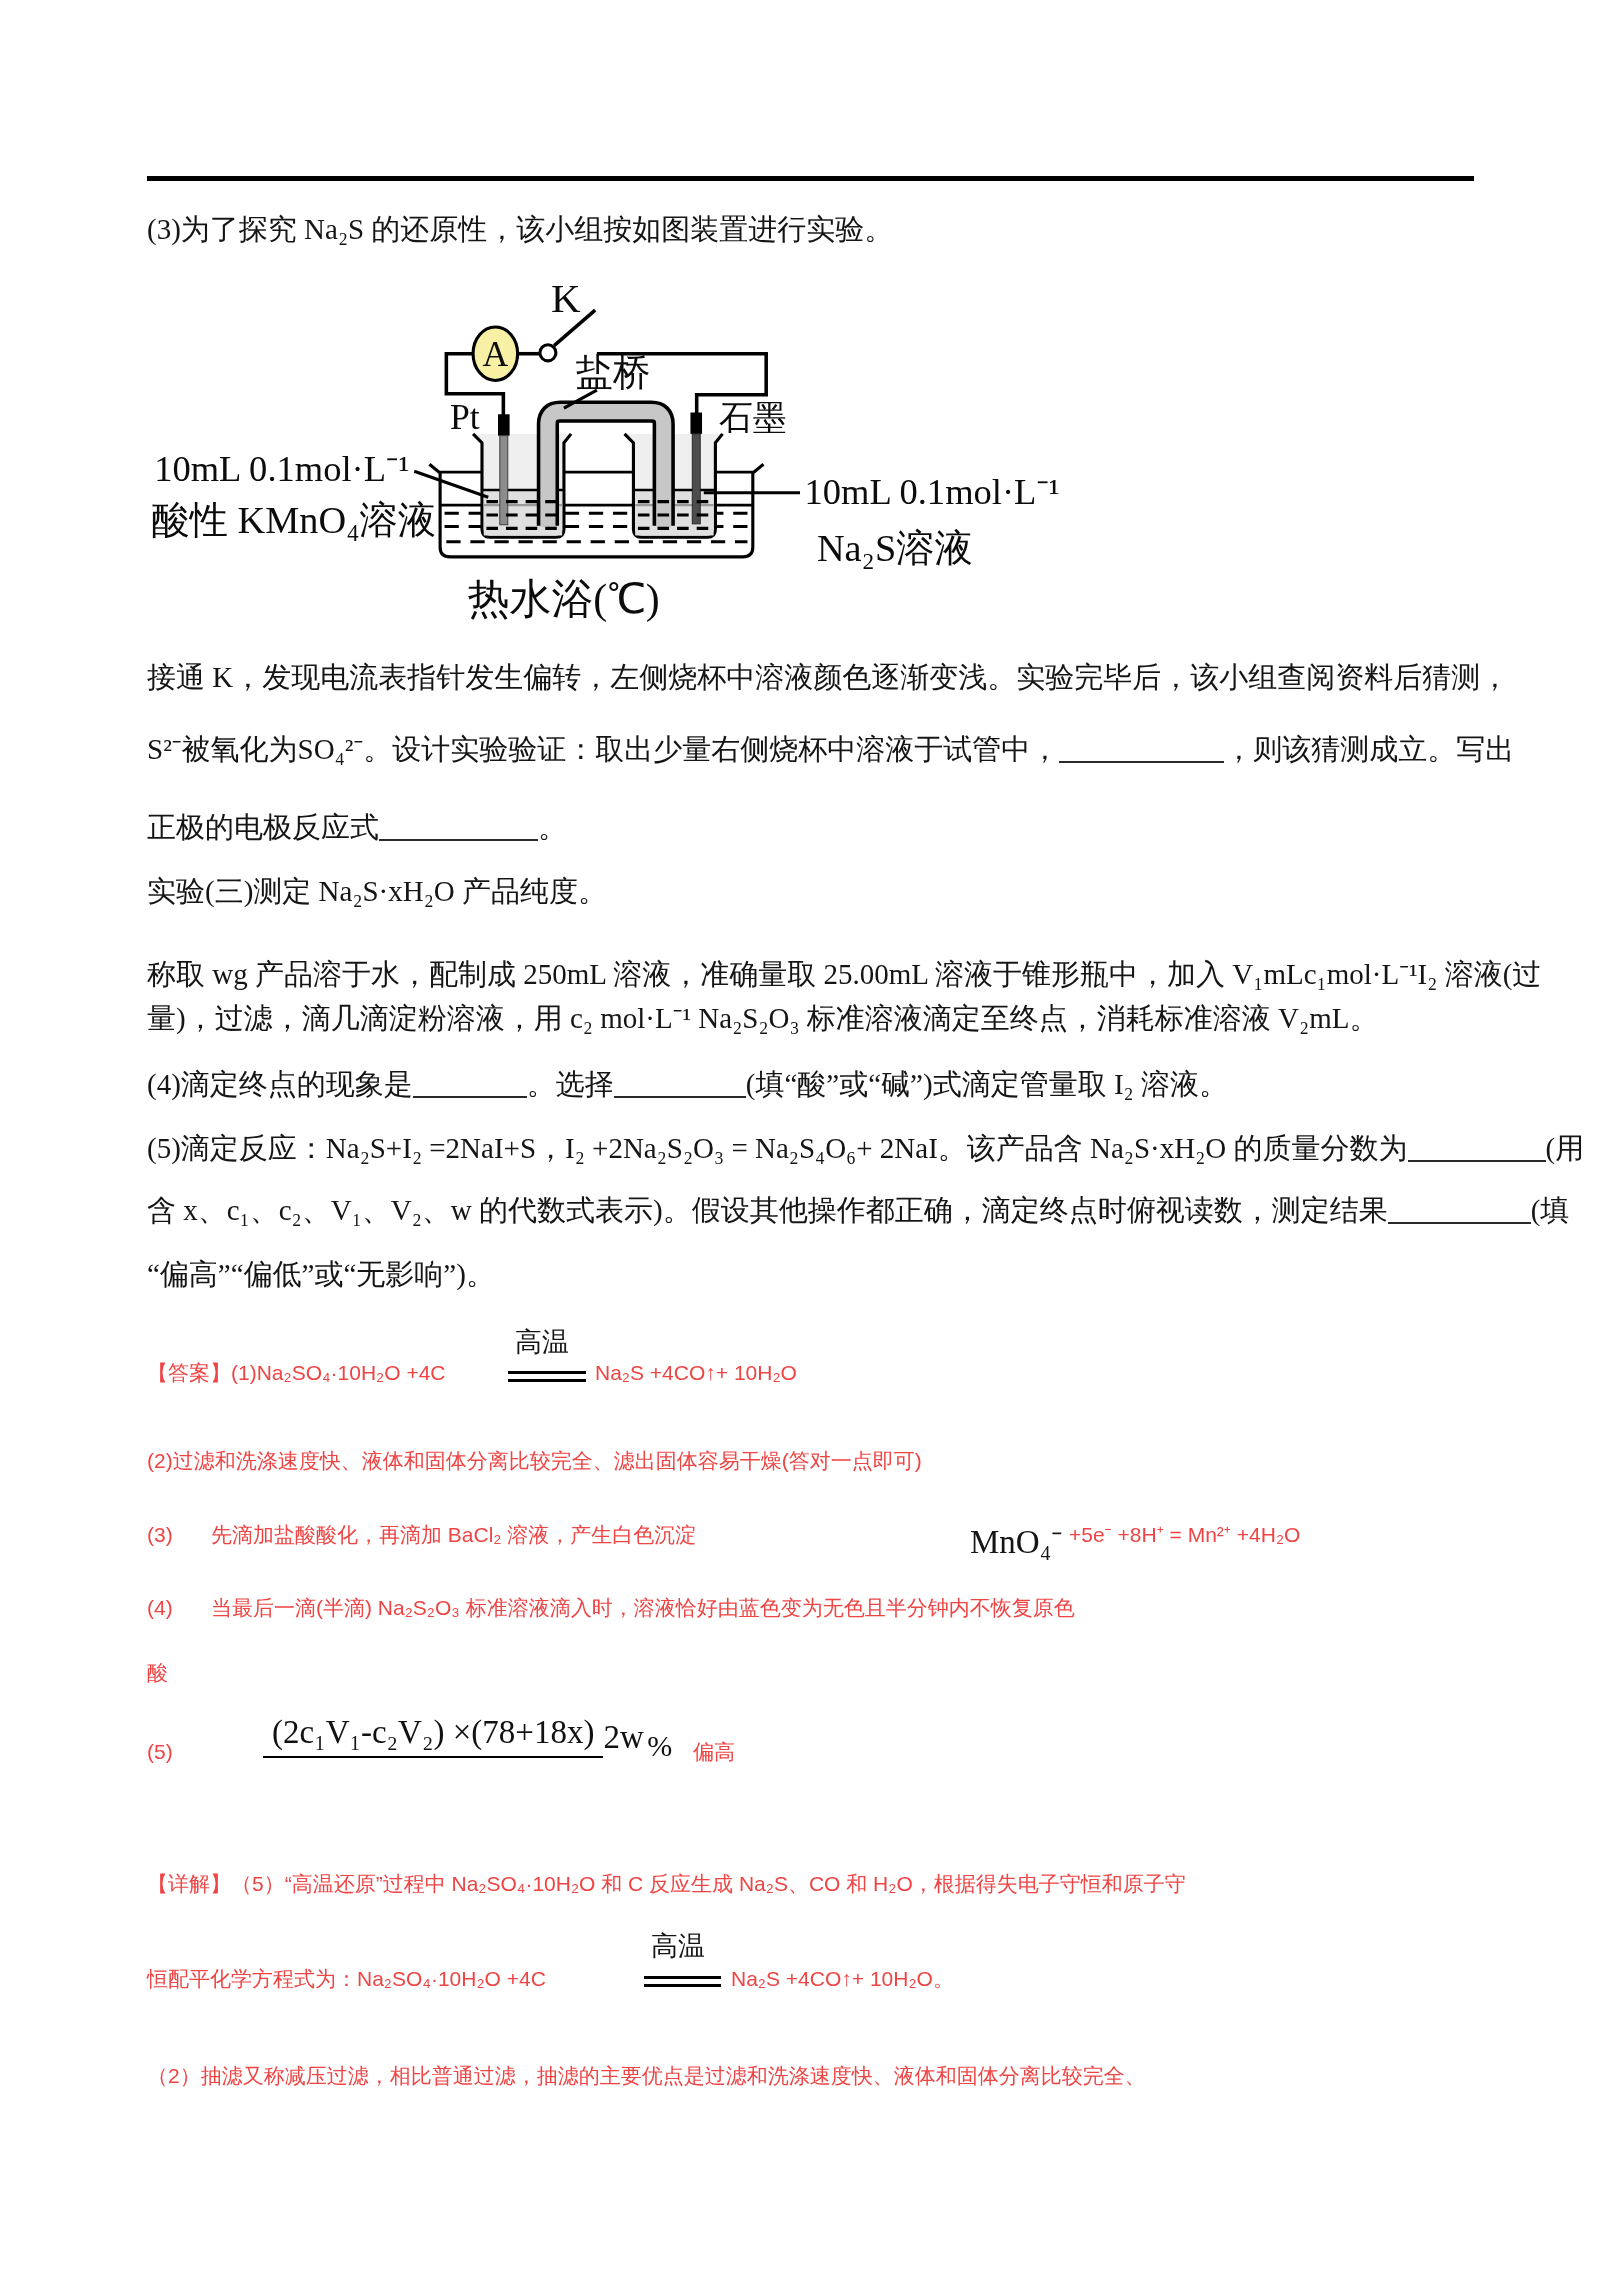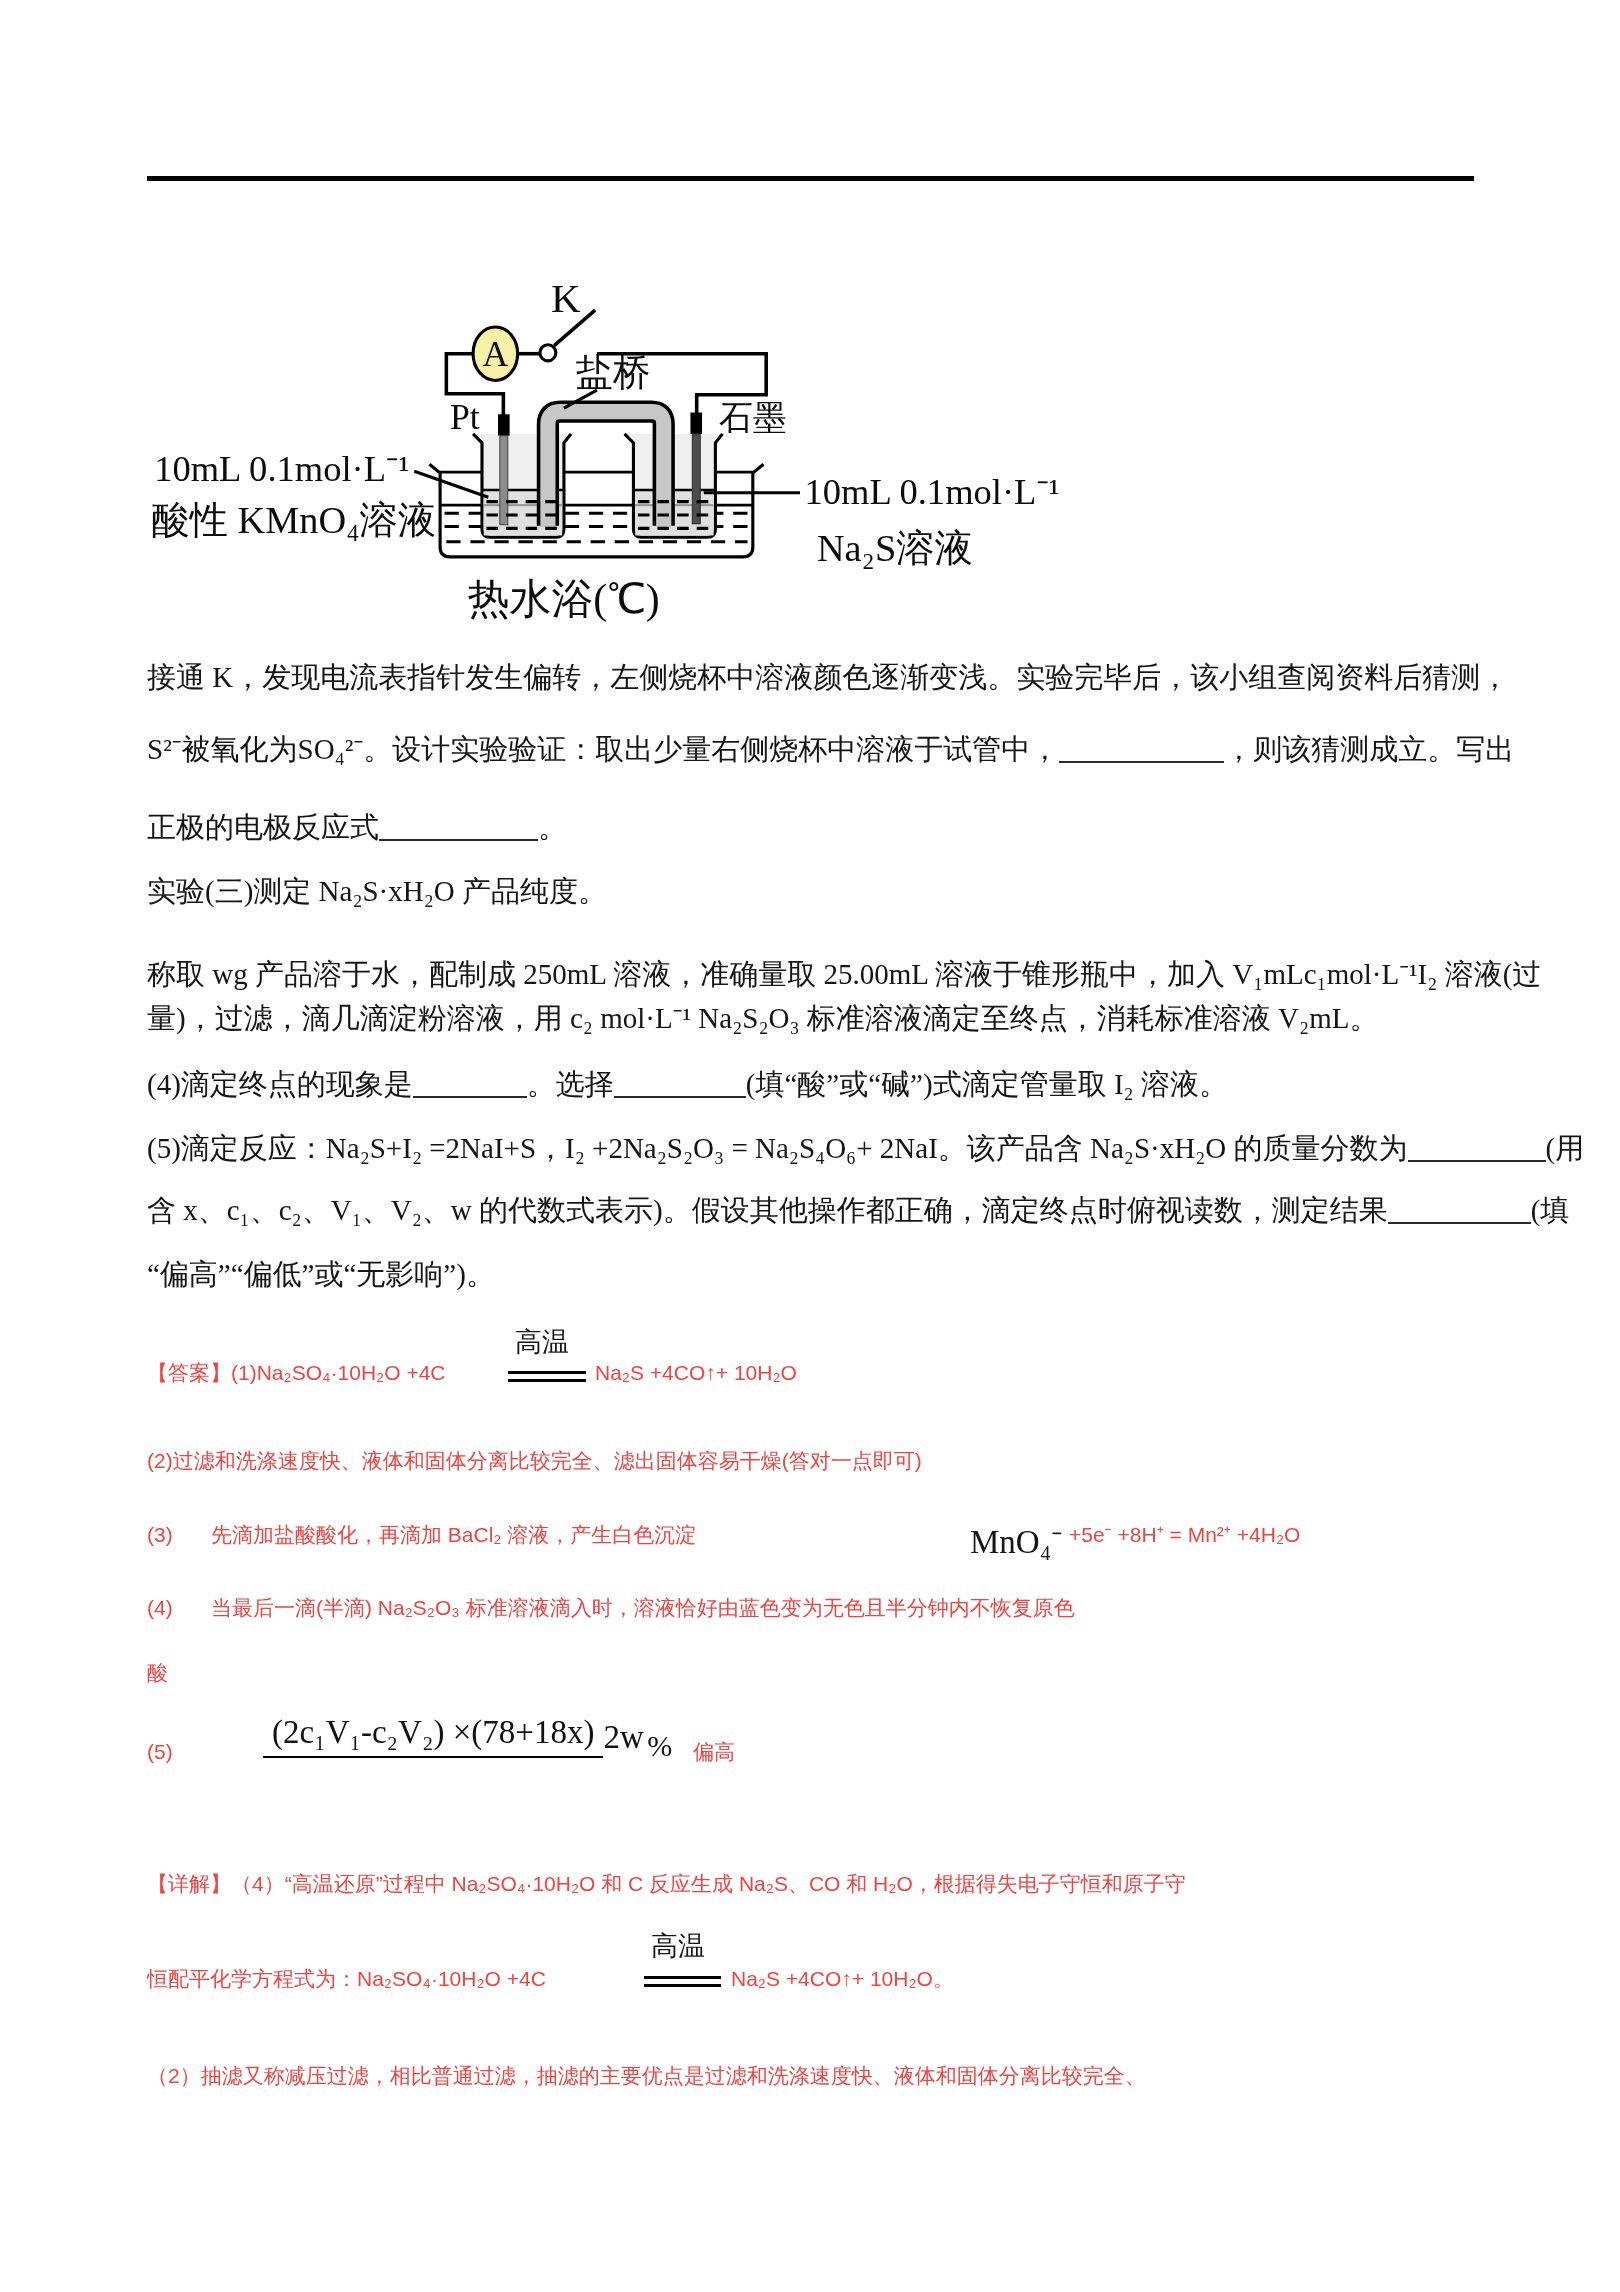--- a/index.html
+++ b/index.html
@@ -30,20 +30,21 @@
   .pct{margin-left:3.6px;margin-top:19.6px;font-size:30px;}
   svg text{font-family:"Liberation Serif", serif;fill:#0c0c0c;}
 </style>
 </head>
 <body>
 
 <div class="page">
 
   <div class="rule" style="left:147px;top:176px;width:1327px;height:4.5px;"></div>
 
+  <div class="abs q" style="left:147px;top:211px;">(3)为了探究 Na₂S 的还原性，该小组按如图装置进行实验。</div>
 
   <svg class="abs" style="left:147px;top:276px;" width="931" height="355" viewBox="0 0 1045 398">
 
     <path d="M 366,87 H 336 V 132 H 400 V 157" fill="none" stroke="#000" stroke-width="4"></path>
     <path d="M 416,87 H 440" fill="none" stroke="#000" stroke-width="4"></path>
     <path d="M 505,87 H 695 V 133 H 617 V 155" fill="none" stroke="#000" stroke-width="4"></path>
 
     <ellipse cx="391" cy="87" rx="25" ry="30" fill="#f7f0a5" stroke="#000" stroke-width="3.5"></ellipse>
     <text x="391" y="101" text-anchor="middle" font-size="40">A</text>
 
@@ -152,21 +153,21 @@
   <div class="abs r" style="left:147px;top:1739px;">(5)</div>
   <div class="abs fracrow" style="left:263px;top:1709px;">
     <span class="frac">
       <span class="num">(2c₁V₁-c₂V₂) ×(78+18x)</span>
       <span class="den">2w</span>
     </span>
     <span class="pct">%</span>
   </div>
   <div class="abs r" style="left:693px;top:1739px;">偏高</div>
 
-  <div class="abs r" style="left:147px;top:1871px;">【详解】（4）“高温还原”过程中 Na₂SO₄·10H₂O 和 C 反应生成 Na₂S、CO 和 H₂O，根据得失电子守恒和原子守</div>
+  <div class="abs r" style="left:147px;top:1871px;">【详解】（5）“高温还原”过程中 Na₂SO₄·10H₂O 和 C 反应生成 Na₂S、CO 和 H₂O，根据得失电子守恒和原子守</div>
 
   <div class="abs r" style="left:147px;top:1966px;">恒配平化学方程式为：Na₂SO₄·10H₂O +4C</div>
   <div class="abs cond" style="left:651px;top:1928px;">高温</div>
   <div class="dbl" style="left:644px;top:1976px;width:77px;"></div>
   <div class="abs r" style="left:731px;top:1966px;">Na₂S +4CO↑+ 10H₂O。</div>
 
   <div class="abs r" style="left:147px;top:2063px;">（2）抽滤又称减压过滤，相比普通过滤，抽滤的主要优点是过滤和洗涤速度快、液体和固体分离比较完全、</div>
 
 </div>
 

